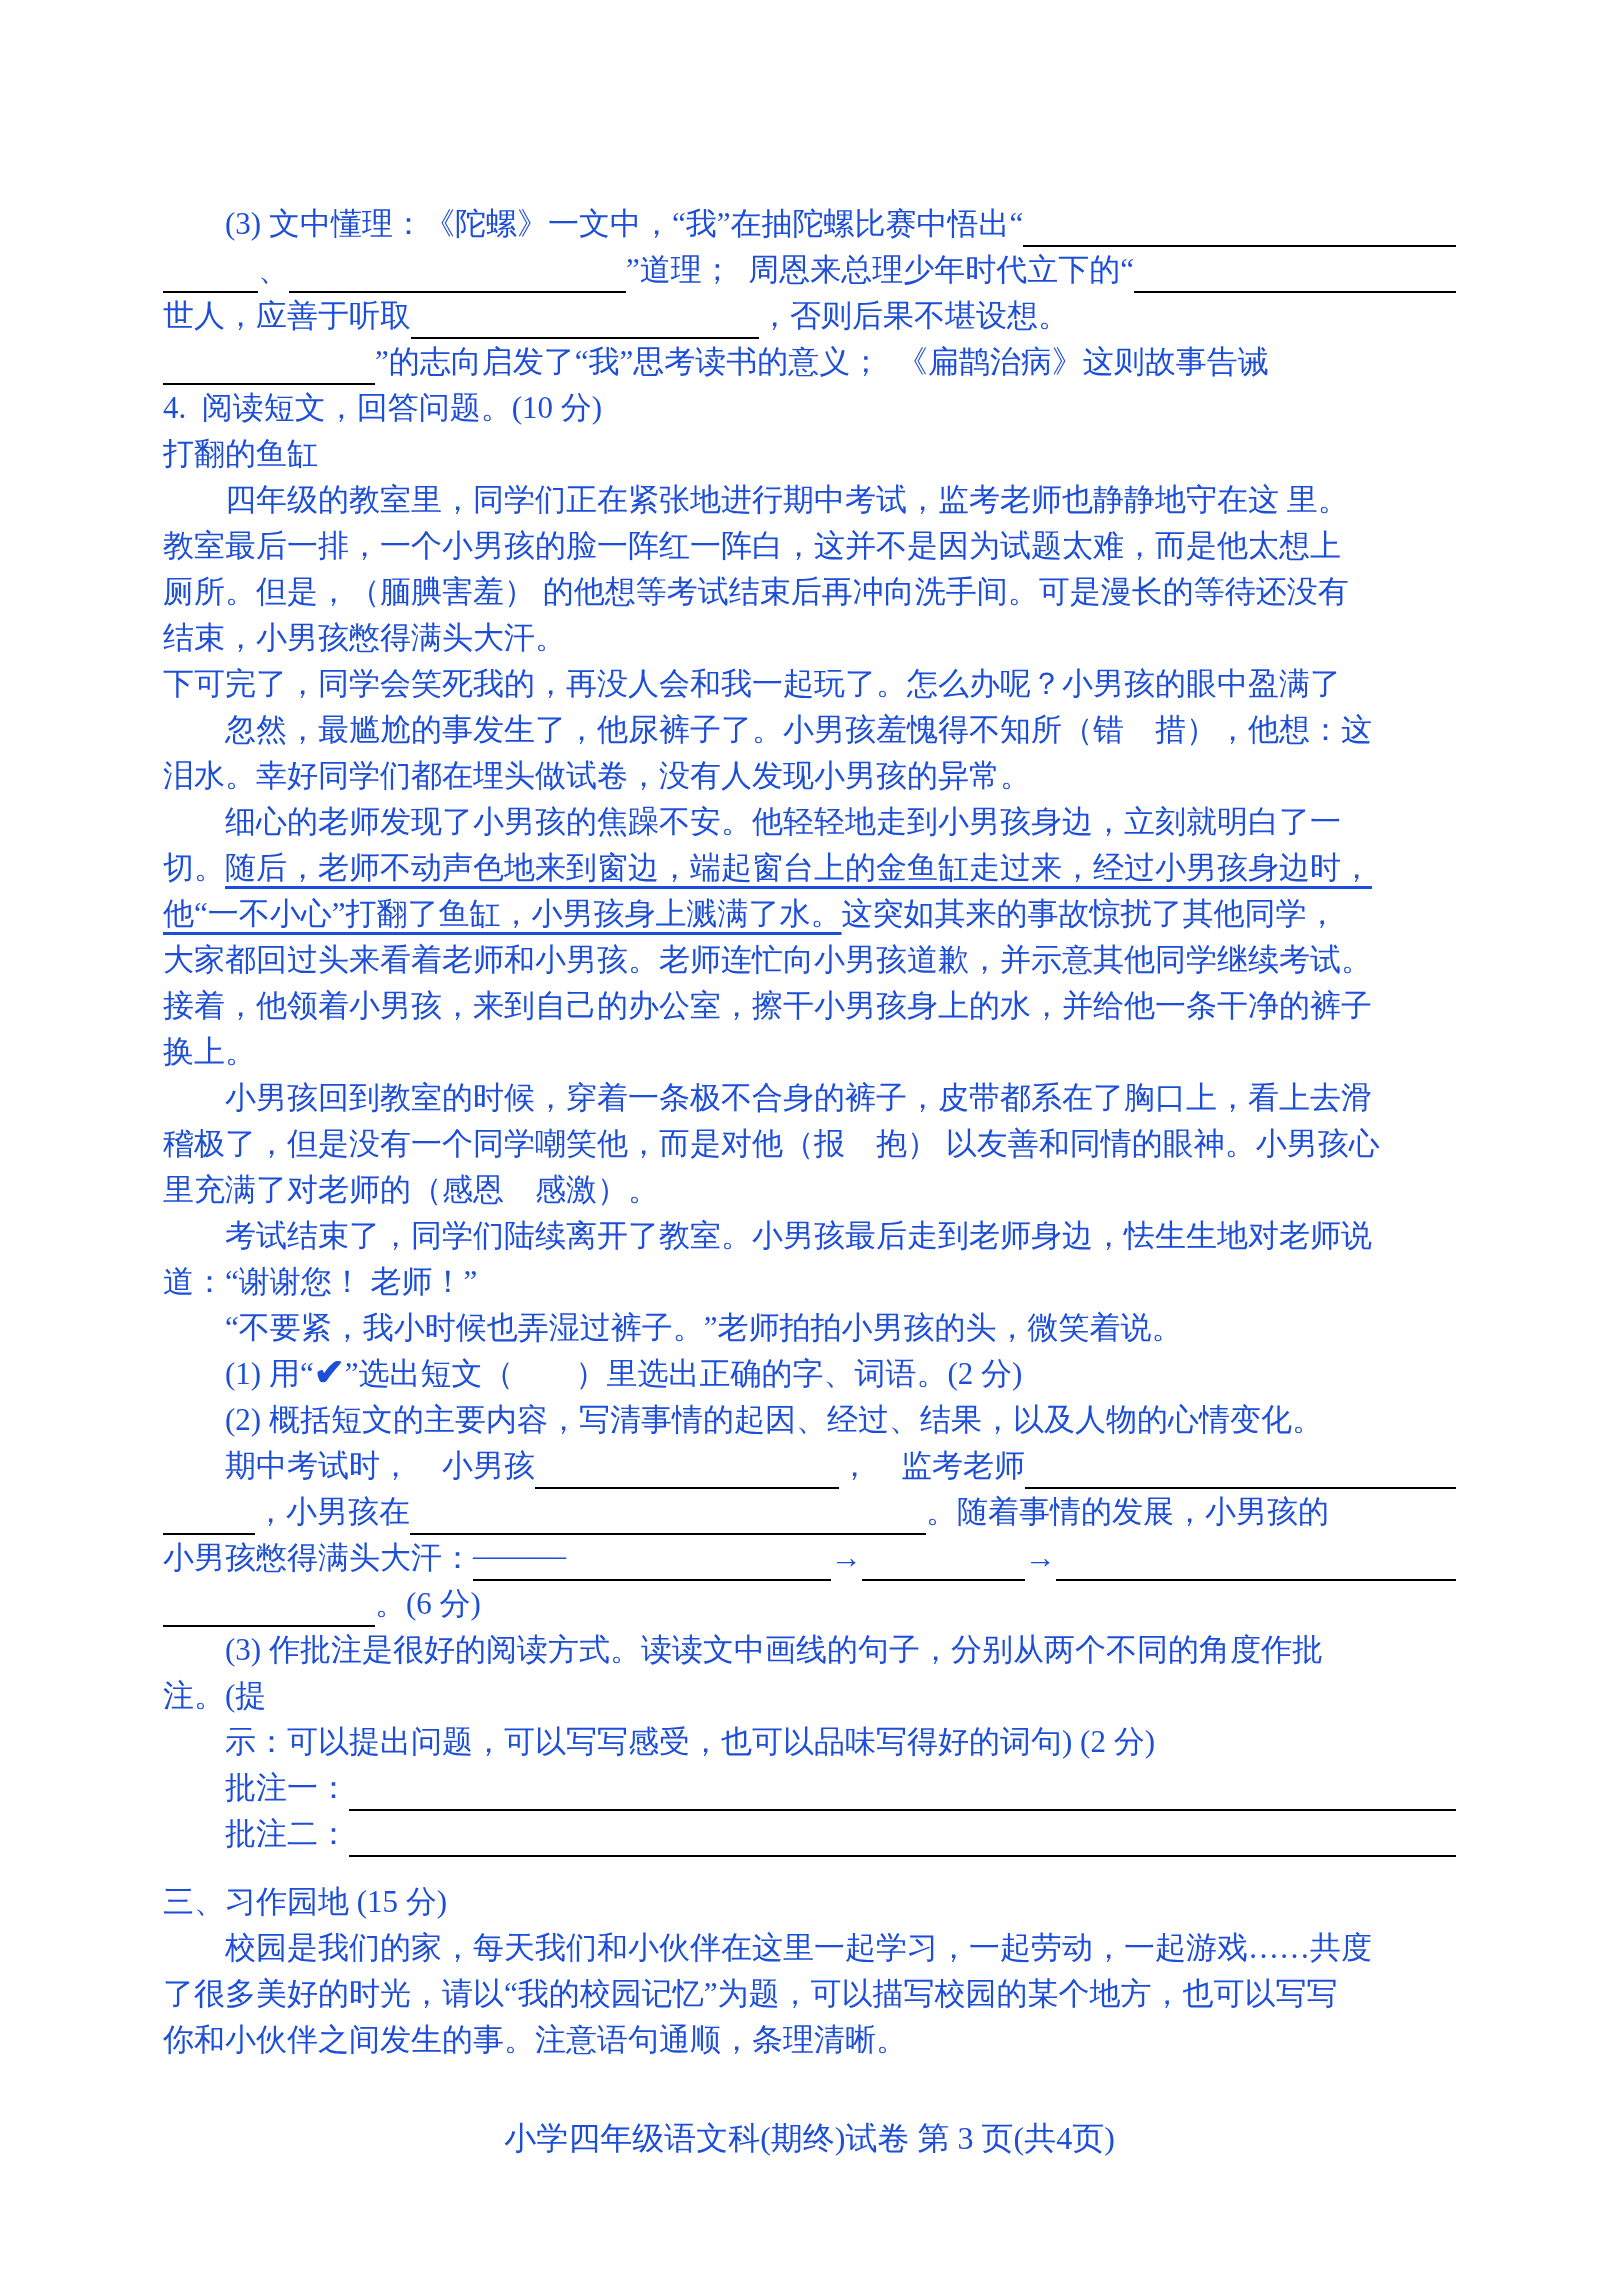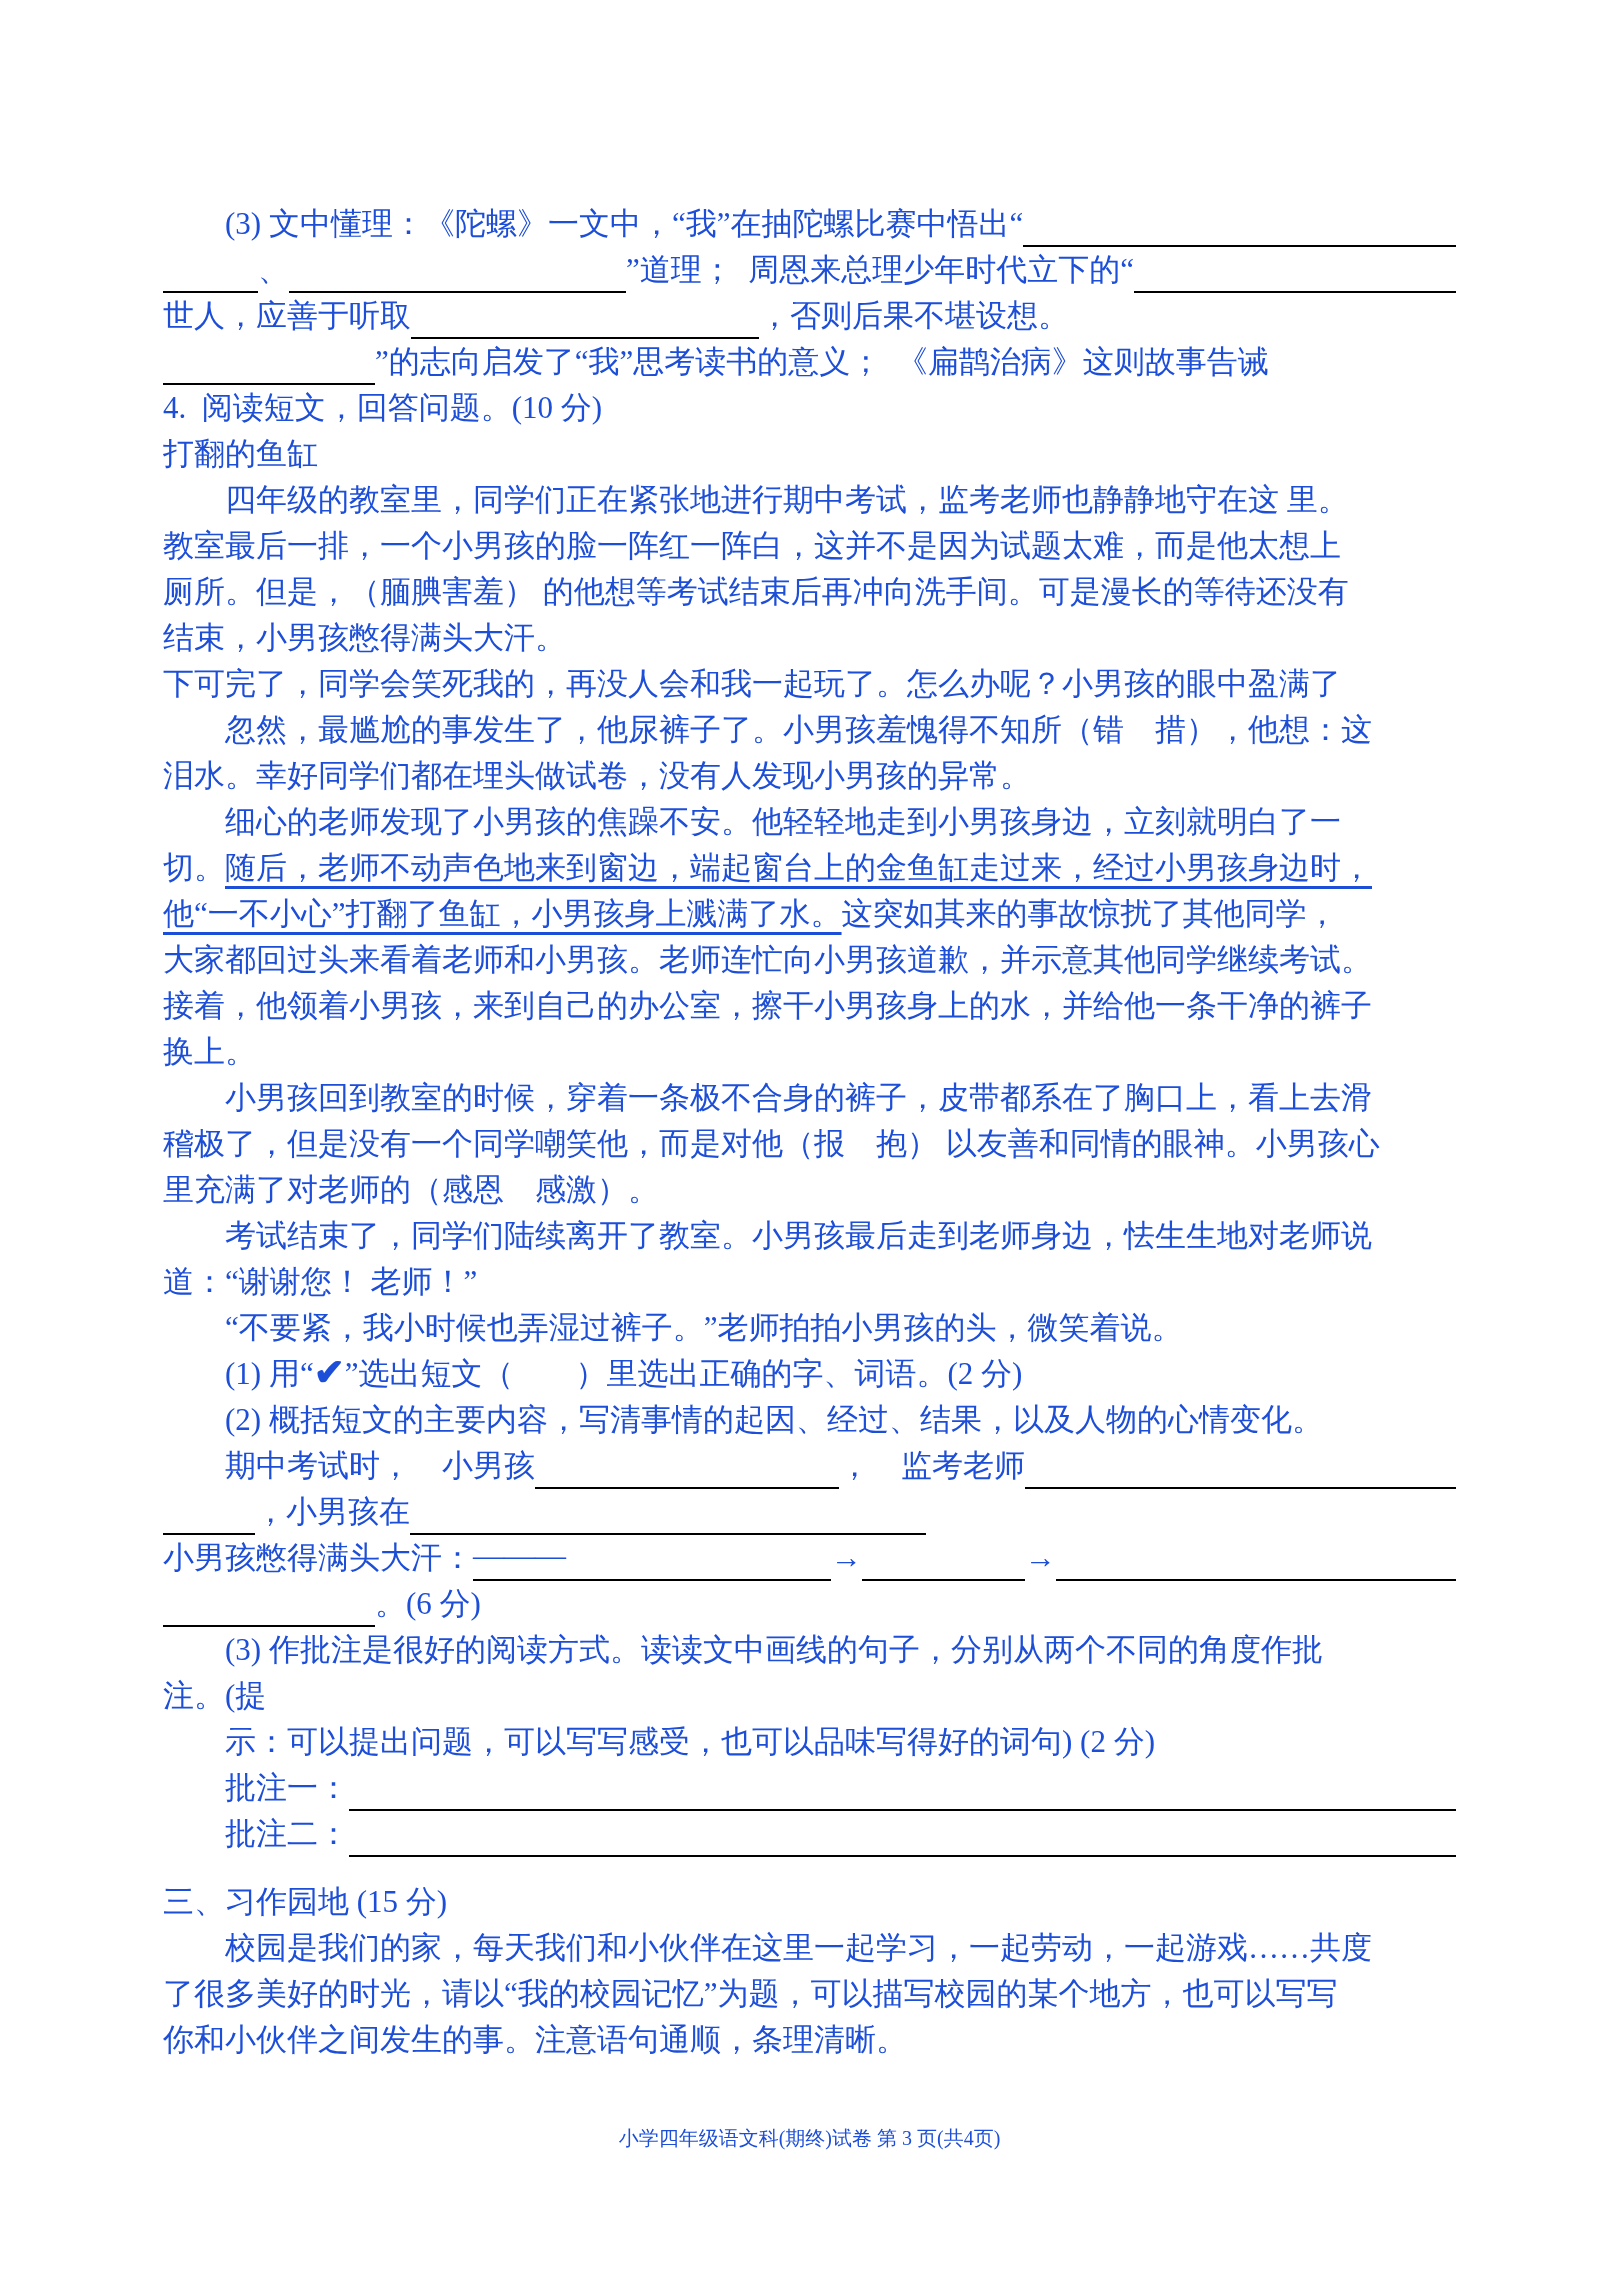--- a/index.html
+++ b/index.html
@@ -16,21 +16,21 @@
   .lines{width:1293px;}
   .line{display:flex;height:46px;align-items:stretch;overflow:hidden;}
   .line.center{justify-content:flex-start;}
   .line.ind{padding-left:62px;}
   .t{white-space:pre;line-height:46px;}
   .t.u{text-decoration:underline;text-decoration-thickness:2.7px;text-underline-offset:7.6px;}
   .blank{border-bottom:2.7px solid #000;line-height:42px;white-space:pre;flex:0 0 auto;}
   .blank.fill{flex:1 1 auto;}
   .check{font-weight:bold;font-size:37px;line-height:43px;}
   .footer{
-    margin-top:54px;text-align:center;font-size:20px;line-height:43px;
+    margin-top:54px;text-align:center;font-size:32px;line-height:43px;
   }
 </style>
 </head>
 <body>
 
 <div class="page">
   <div class="lines">
       <div class="line ind">
         <span class="t">(3) 文中懂理：《陀螺》一文中，“我”在抽陀螺比赛中悟出“</span>
         <span class="blank fill"></span>
@@ -127,20 +127,21 @@
       <div class="line ind">
         <span class="t">期中考试时，　小男孩</span>
         <span class="blank" style="width: 304px;"></span>
         <span class="t">，　监考老师</span>
         <span class="blank fill"></span>
       </div>
       <div class="line">
         <span class="blank" style="width: 92px;"></span>
         <span class="t">，小男孩在</span>
         <span class="blank" style="width: 516px;"></span>
+        <span class="t">。随着事情的发展，小男孩的</span>
       </div>
       <div class="line">
         <span class="t">小男孩憋得满头大汗：</span>
         <span class="blank" style="width: 358px;">———</span>
         <span class="t">→</span>
         <span class="blank" style="width: 163px;"></span>
         <span class="t">→</span>
         <span class="blank fill"></span>
       </div>
       <div class="line">

